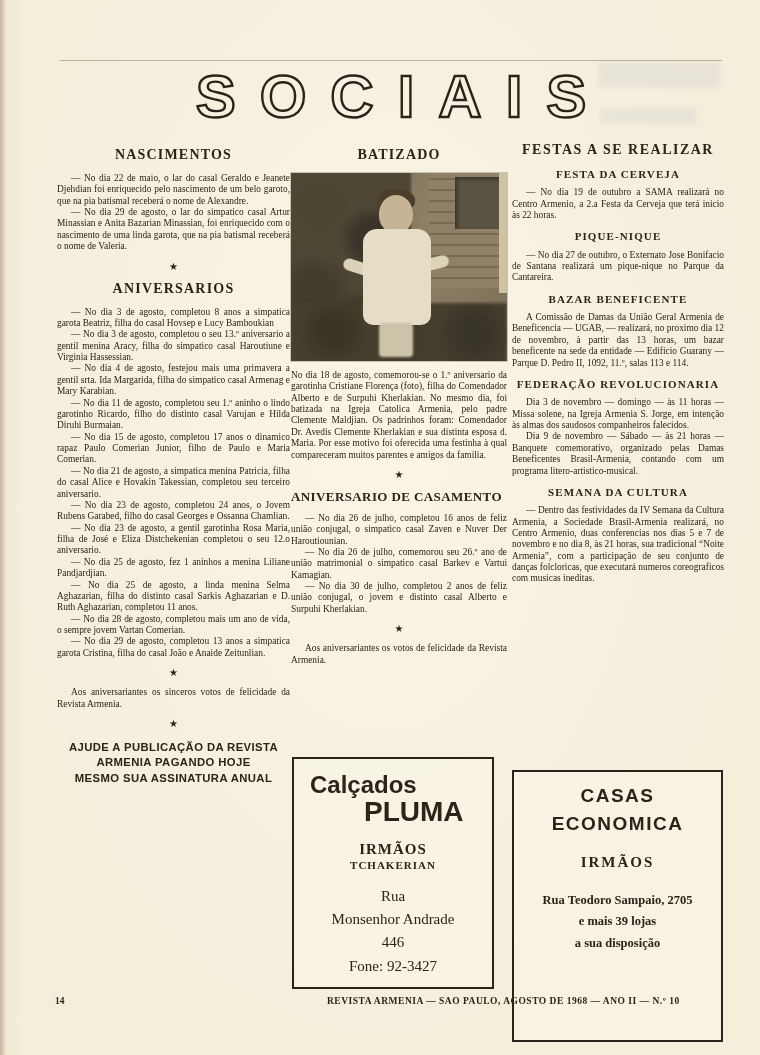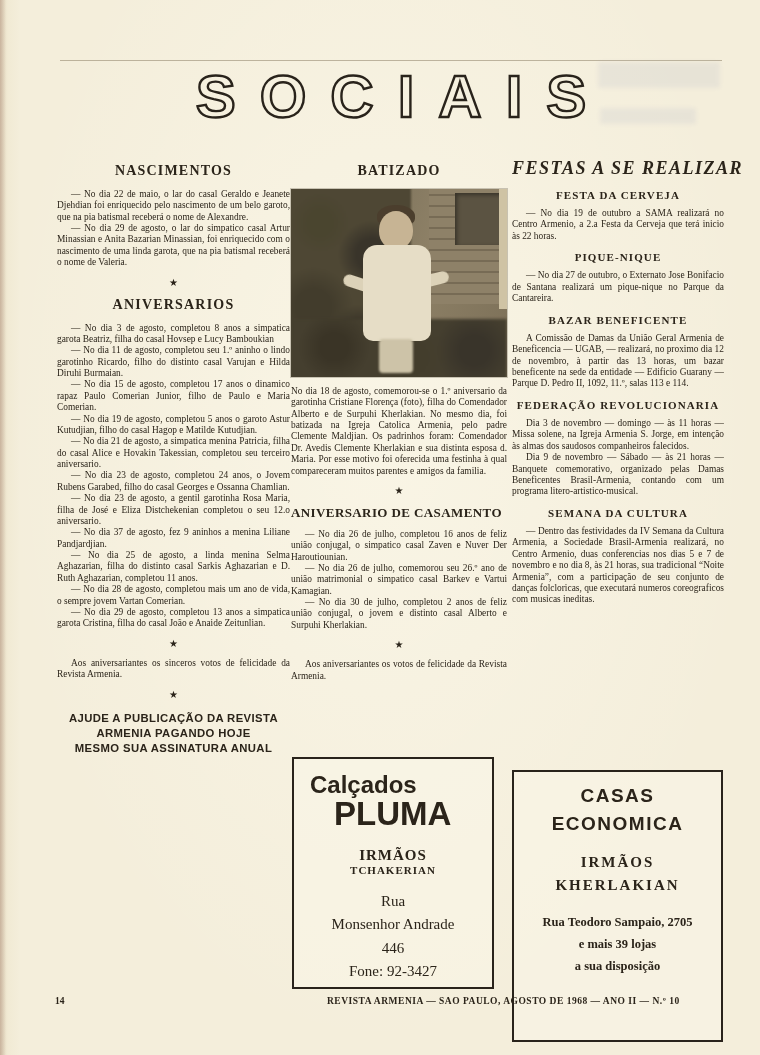--- a/index.html
+++ b/index.html
@@ -16,29 +16,29 @@
         background:rgba(120,104,78,.45);}
   .bleed{position:absolute;background:#a8aec2;opacity:.16;filter:blur(2px);border-radius:2px;}
   .bleed.b1{left:598px;top:62px;width:122px;height:26px;}
   .bleed.b2{left:600px;top:108px;width:96px;height:16px;}
 
   .title{position:absolute;left:168px;top:62px;width:446px;text-align:center;
         font-family:"Liberation Sans",sans-serif;font-weight:bold;font-size:60px;
         letter-spacing:24px;color:transparent;-webkit-text-stroke:2.4px #29231b;
         text-indent:24px;}
 
-  .col{position:absolute;text-align:justify;font-size:9.4px;line-height:1.21;margin-top:16px;}
+  .col{position:absolute;text-align:justify;font-size:9.4px;line-height:1.21;}
   .col-left{left:57px;top:147px;width:233px;}
   .col-mid{left:291px;top:147px;width:216px;}
   .col-right{left:512px;top:142px;width:212px;}
 
   .h-sec{font-weight:bold;font-size:14px;letter-spacing:1.2px;text-align:center;
         margin:0 0 9px 0;}
-  .h-big{font-weight:bold;font-size:18px;letter-spacing:1.5px;text-align:left;
-        margin:0 0 4px 0;white-space:nowrap;font-style:italic;}
+  .h-big{font-weight:bold;font-size:14px;letter-spacing:1.5px;text-align:center;
+        margin:0 0 4px 0;white-space:nowrap;}
   .h-sub{font-weight:bold;font-size:11px;letter-spacing:1.1px;text-align:center;
         margin:9px 0 6px 0;}
   .h-casamento{font-weight:bold;font-size:13px;letter-spacing:.4px;text-align:left;
         margin:0 0 8px 0;white-space:nowrap;}
   p.body{margin:0;text-indent:14px;}
   p.noindent{margin:0;}
   .star{text-align:center;font-size:10px;margin:8px 0;color:#2b241a;}
 
   .appeal{font-family:"Liberation Sans",sans-serif;font-weight:bold;font-size:11.3px;
         text-align:center;line-height:1.35;margin-top:10px;letter-spacing:.4px;}
@@ -77,22 +77,22 @@
         border-radius:6px;background:#dcd2b8;transform:rotate(-14deg);filter:blur(.6px);}
   .ph-child-legs{position:absolute;left:88px;top:150px;width:34px;height:34px;
         background:#cdc3a8;border-radius:4px;filter:blur(.8px);}
 
   
   .ad{position:absolute;border:2.5px solid #29231b;background:rgba(250,246,232,.55);
         box-sizing:border-box;text-align:center;}
   .ad-pluma{left:292px;top:757px;width:202px;height:232px;padding:14px 8px 0 8px;}
   .ad-pluma .l1{font-family:"Liberation Sans",sans-serif;font-weight:bold;font-size:24px;
         text-align:left;margin-left:8px;line-height:1;}
-  .ad-pluma .l2{font-family:"Liberation Sans",sans-serif;font-weight:bold;font-size:33px;
-        text-align:center;margin-left:32px;line-height:1.05;text-align:left;}
+  .ad-pluma .l2{font-family:"Liberation Sans",sans-serif;font-weight:bold;font-size:28px;
+        text-align:center;margin-left:62px;line-height:1.05;text-align:left;}
   .ad-pluma .l3{font-weight:bold;font-size:15px;letter-spacing:1px;margin-top:14px;line-height:1.25;}
   .ad-pluma .l4{font-weight:bold;font-size:11px;letter-spacing:1px;line-height:1.25;}
   .ad-pluma .addr{font-size:15px;margin-top:12px;line-height:1.55;}
   .ad-casas{left:512px;top:770px;width:211px;height:272px;padding:10px 6px 0 6px;}
   .ad-casas .l1,.ad-casas .l2{font-family:"Liberation Sans",sans-serif;font-weight:bold;
         font-size:19px;letter-spacing:1.5px;line-height:1.45;}
   .ad-casas .l3,.ad-casas .l4{font-weight:bold;font-size:15px;letter-spacing:2px;line-height:1.5;}
   .ad-casas .l3{margin-top:14px;}
   .ad-casas .addr{font-weight:bold;font-size:12.5px;margin-top:16px;line-height:1.75;}
 
@@ -112,27 +112,28 @@
   <div class="title">SOCIAIS</div>
 
   <div class="col col-left">
     <div class="h-sec">NASCIMENTOS</div>
     <p class="body">— No dia 22 de maio, o lar do casal Geraldo e Jeanete Djehdian foi enriquecido pelo nascimento de um belo garoto, que na pia batismal receberá o nome de Alexandre.</p>
     <p class="body">— No dia 29 de agosto, o lar do simpatico casal Artur Minassian e Anita Bazarian Minassian, foi enriquecido com o nascimento de uma linda garota, que na pia batismal receberá o nome de Valeria.</p>
     <div class="star">★</div>
 
     <div class="h-sec">ANIVERSARIOS</div>
     <p class="body">— No dia 3 de agosto, completou 8 anos a simpatica garota Beatriz, filha do casal Hovsep e Lucy Bamboukian</p>
+    <p class="body">— No dia 3 de agosto, completou o seu 13.º aniversario a gentil menina Aracy, filha do simpatico casal Haroutiune e Virginia Hassessian.</p>
+    <p class="body">— No dia 4 de agosto, festejou mais uma primavera a gentil srta. Ida Margarida, filha do simpatico casal Armenag e Mary Karabian.</p>
     <p class="body">— No dia 11 de agosto, completou seu 1.º aninho o lindo garotinho Ricardo, filho do distinto casal Varujan e Hilda Diruhi Burmaian.</p>
     <p class="body">— No dia 15 de agosto, completou 17 anos o dinamico rapaz Paulo Comerian Junior, filho de Paulo e Maria Comerian.</p>
-    <p class="body">— No dia 19 de agosto, completou 5 anos o garoto Astur Kutudjian, filho do casal Hagop e Matilde Kutudjian.</p>
     <p class="body">— No dia 21 de agosto, a simpatica menina Patricia, filha do casal Alice e Hovakin Takessian, completou seu terceiro aniversario.</p>
     <p class="body">— No dia 23 de agosto, completou 24 anos, o Jovem Rubens Garabed, filho do casal Georges e Ossanna Chamlian.</p>
     <p class="body">— No dia 23 de agosto, a gentil garotinha Rosa Maria, filha de José e Eliza Distchekenian completou o seu 12.o aniversario.</p>
-    <p class="body">— No dia 37 de agosto, fez 9 aninhos a menina Liliane Pandjardjian.</p>
+    <p class="body">— No dia 25 de agosto, fez 1 aninhos a menina Liliane Pandjardjian.</p>
     <p class="body">— No dia 25 de agosto, a linda menina Selma Aghazarian, filha do distinto casal Sarkis Aghazarian e D. Ruth Aghazarian, completou 11 anos.</p>
     <p class="body">— No dia 28 de agosto, completou mais um ano de vida, o sempre jovem Vartan Comerian.</p>
     <p class="body">— No dia 29 de agosto, completou 13 anos a simpatica garota Cristina, filha do casal João e Anaide Zeitunlian.</p>
     <div class="star">★</div>
     <p class="body">Aos aniversariantes os sinceros votos de felicidade da Revista Armenia.</p>
     <div class="star">★</div>
     <div class="appeal">
       <div>AJUDE A PUBLICAÇÃO DA REVISTA</div>
       <div>ARMENIA PAGANDO HOJE</div>
       <div>MESMO SUA ASSINATURA ANUAL</div>
@@ -194,21 +195,20 @@
       <div>Monsenhor Andrade</div>
       <div>446</div>
       <div>Fone:  92-3427</div>
     </div>
   </div>
 
   <div class="ad ad-casas">
     <div class="l1">CASAS</div>
     <div class="l2">ECONOMICA</div>
     <div class="l3">IRMÃOS</div>
-    <div class="l4">KHERLAKIAN</div>
     <div class="addr">
       <div>Rua Teodoro Sampaio, 2705</div>
       <div>e mais 39 lojas</div>
       <div>a sua disposição</div>
     </div>
   </div>
 
   <div class="footer">
     <span class="pnum">14</span>
     <span class="ftext">REVISTA ARMENIA — SAO PAULO, AGOSTO DE 1968 — ANO II — N.º 10</span>

